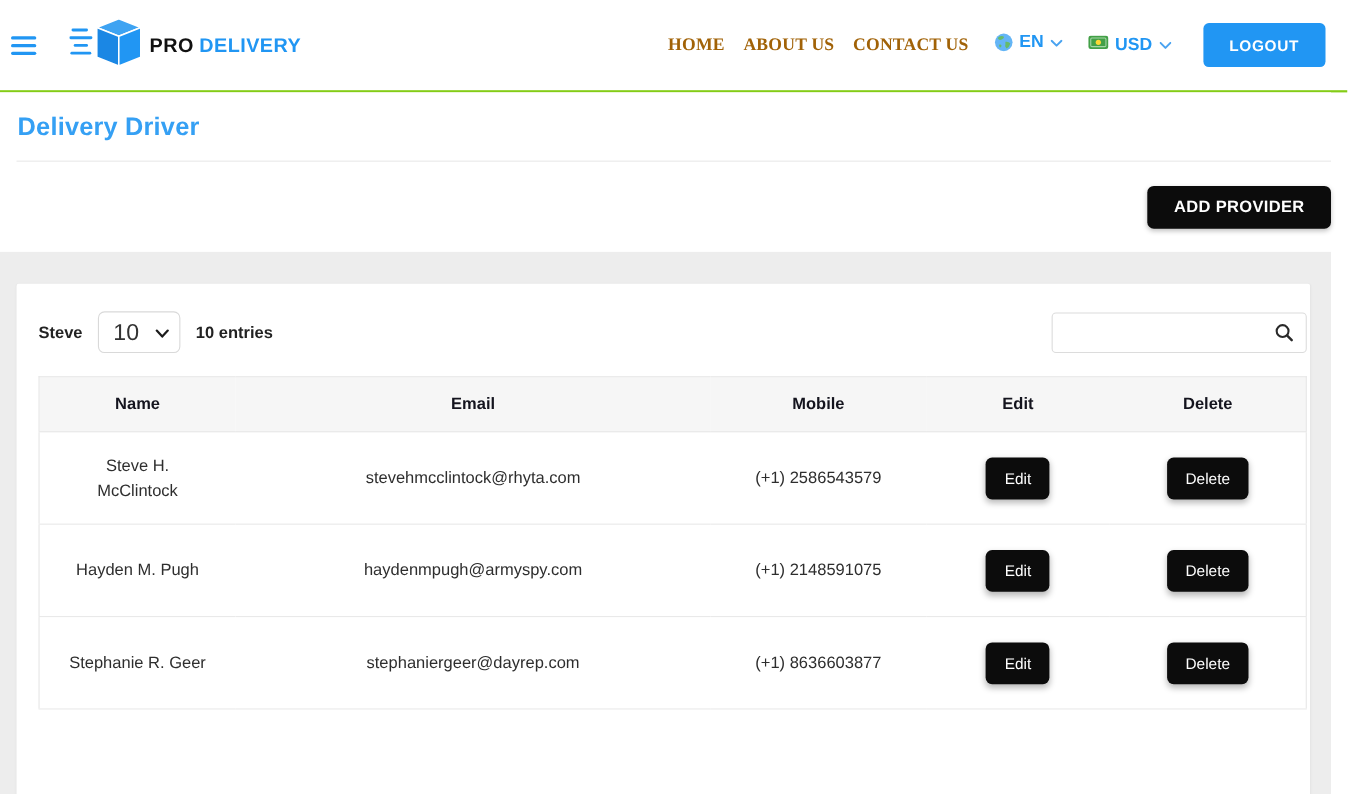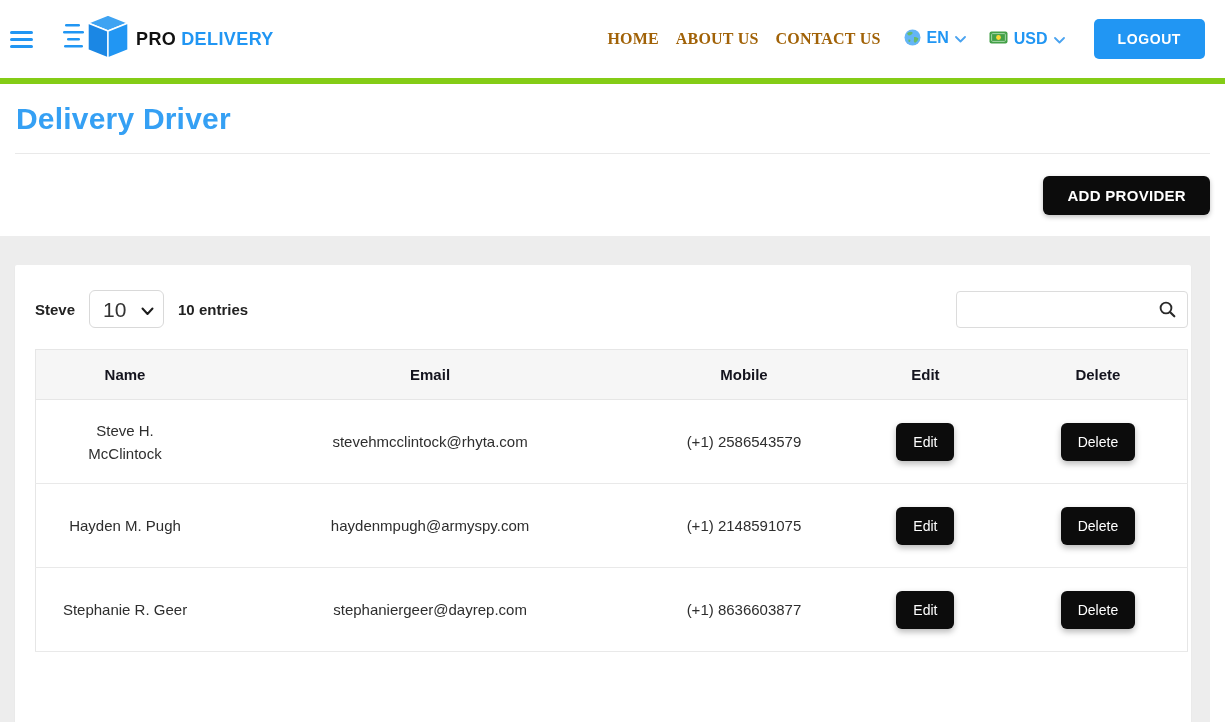--- a/index.html
+++ b/index.html
@@ -8,21 +8,21 @@
     font-family: "Liberation Sans", sans-serif;
     background: #ffffff;
     color: #222;
     position: relative;
   }
 
   
   .navbar {
     height: 84px;
     background: #fff;
-    border-bottom: 6px solid #84cc16;
+    border-bottom: 2px solid #84cc16;
     display: flex;
     align-items: center;
     padding: 0 20px 0 10px;
   }
   .hamburger { width: 23px; cursor: pointer; margin-left: 0; }
   .hamburger span {
     display: block; height: 3px; border-radius: 2px;
     background: #2196f3; margin: 4px 0;
   }
   .logo { display: flex; align-items: center; margin-left: 30px; gap: 7px; cursor: pointer; }
@@ -43,21 +43,21 @@
   .logout-btn {
     background: #2196f3; color: #fff; border: none; border-radius: 5px;
     height: 40px; padding: 0 24px; font-family: inherit;
     font-size: 14px; font-weight: 700; letter-spacing: .6px; cursor: pointer;
     margin-left: 12px;
   }
 
   
   .page-top { width: 1210px; background: #fff; }
   .page-title {
-    color: #35a0f4; font-size: 30px; font-weight: 700;
+    color: #35a0f4; font-size: 23px; font-weight: 700;
     padding: 18px 0 0 16px; letter-spacing: .2px;
   }
   .head-divider { border: none; border-top: 1px solid #e9e9e9; margin: 17px 0 0 15px; }
   .add-row { display: flex; justify-content: flex-end; padding: 22px 0 21px 11px; }
   .add-provider-btn {
     background: #0c0c0c; color: #fff; border: none; border-radius: 6px;
     height: 39px; padding: 0 24px; font-family: inherit;
     font-size: 15px; font-weight: 700; letter-spacing: .3px; cursor: pointer;
     box-shadow: 0 2px 5px rgba(0,0,0,.25);
   }

